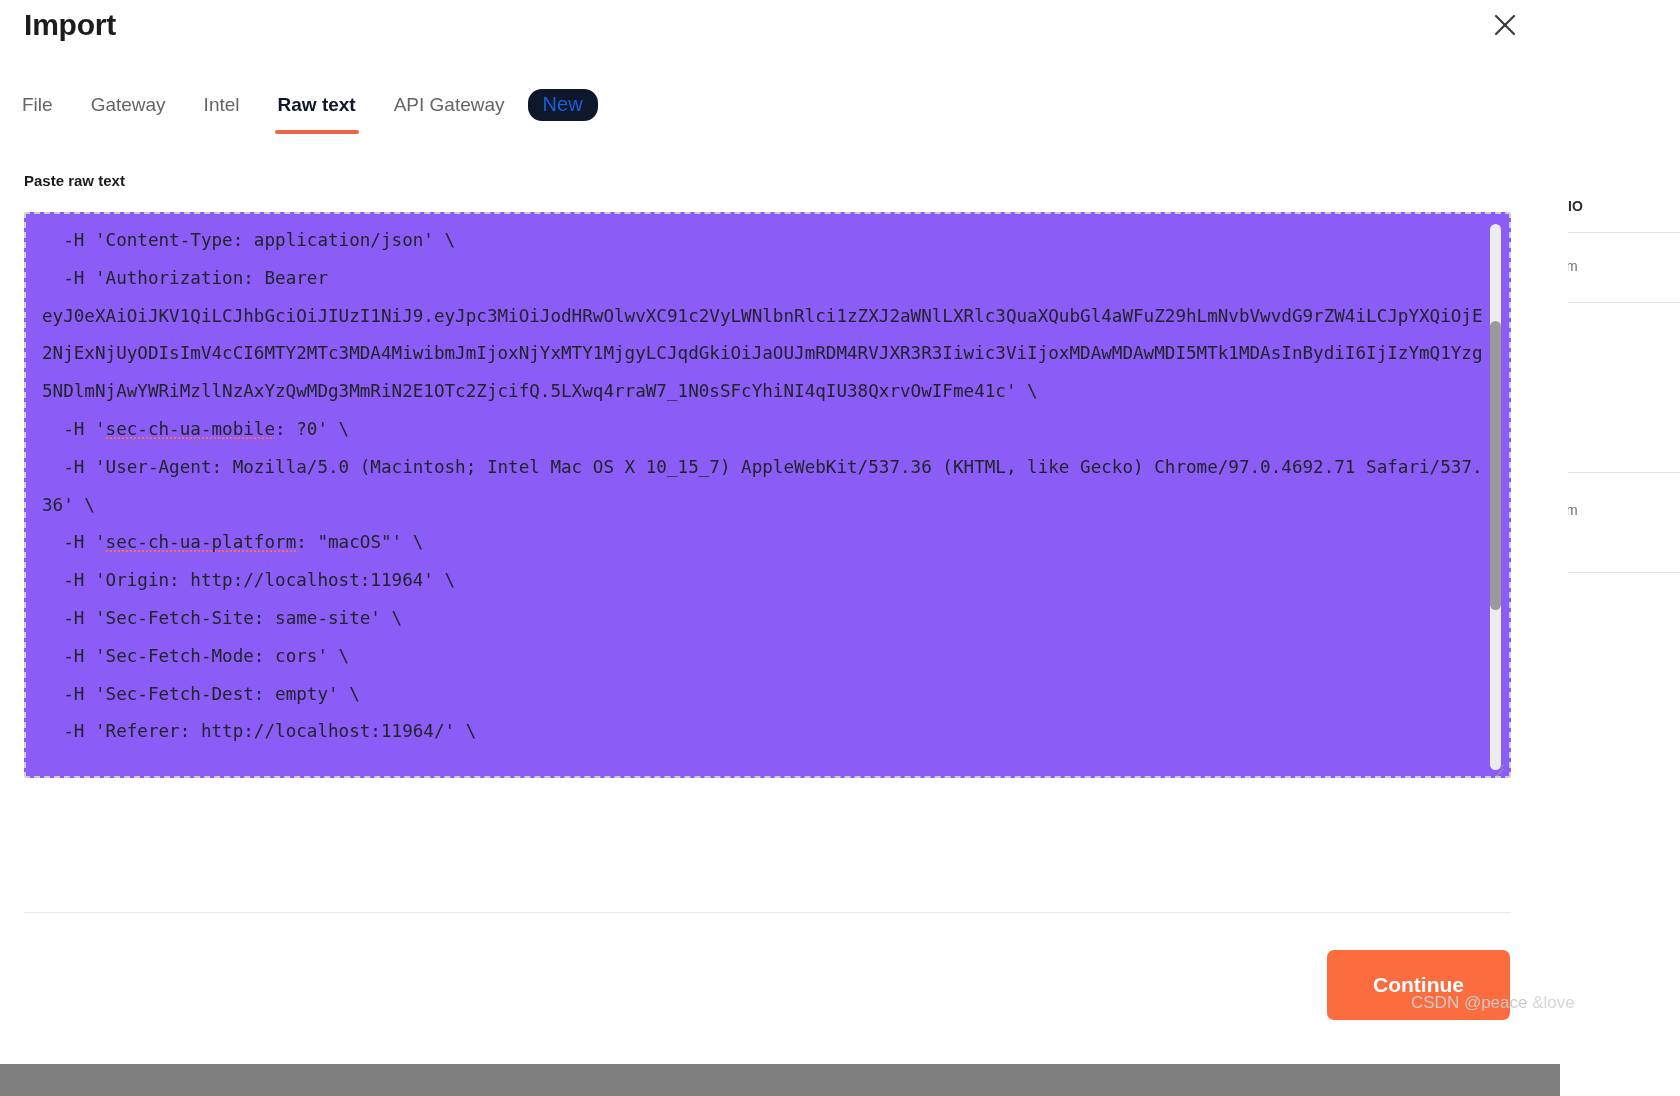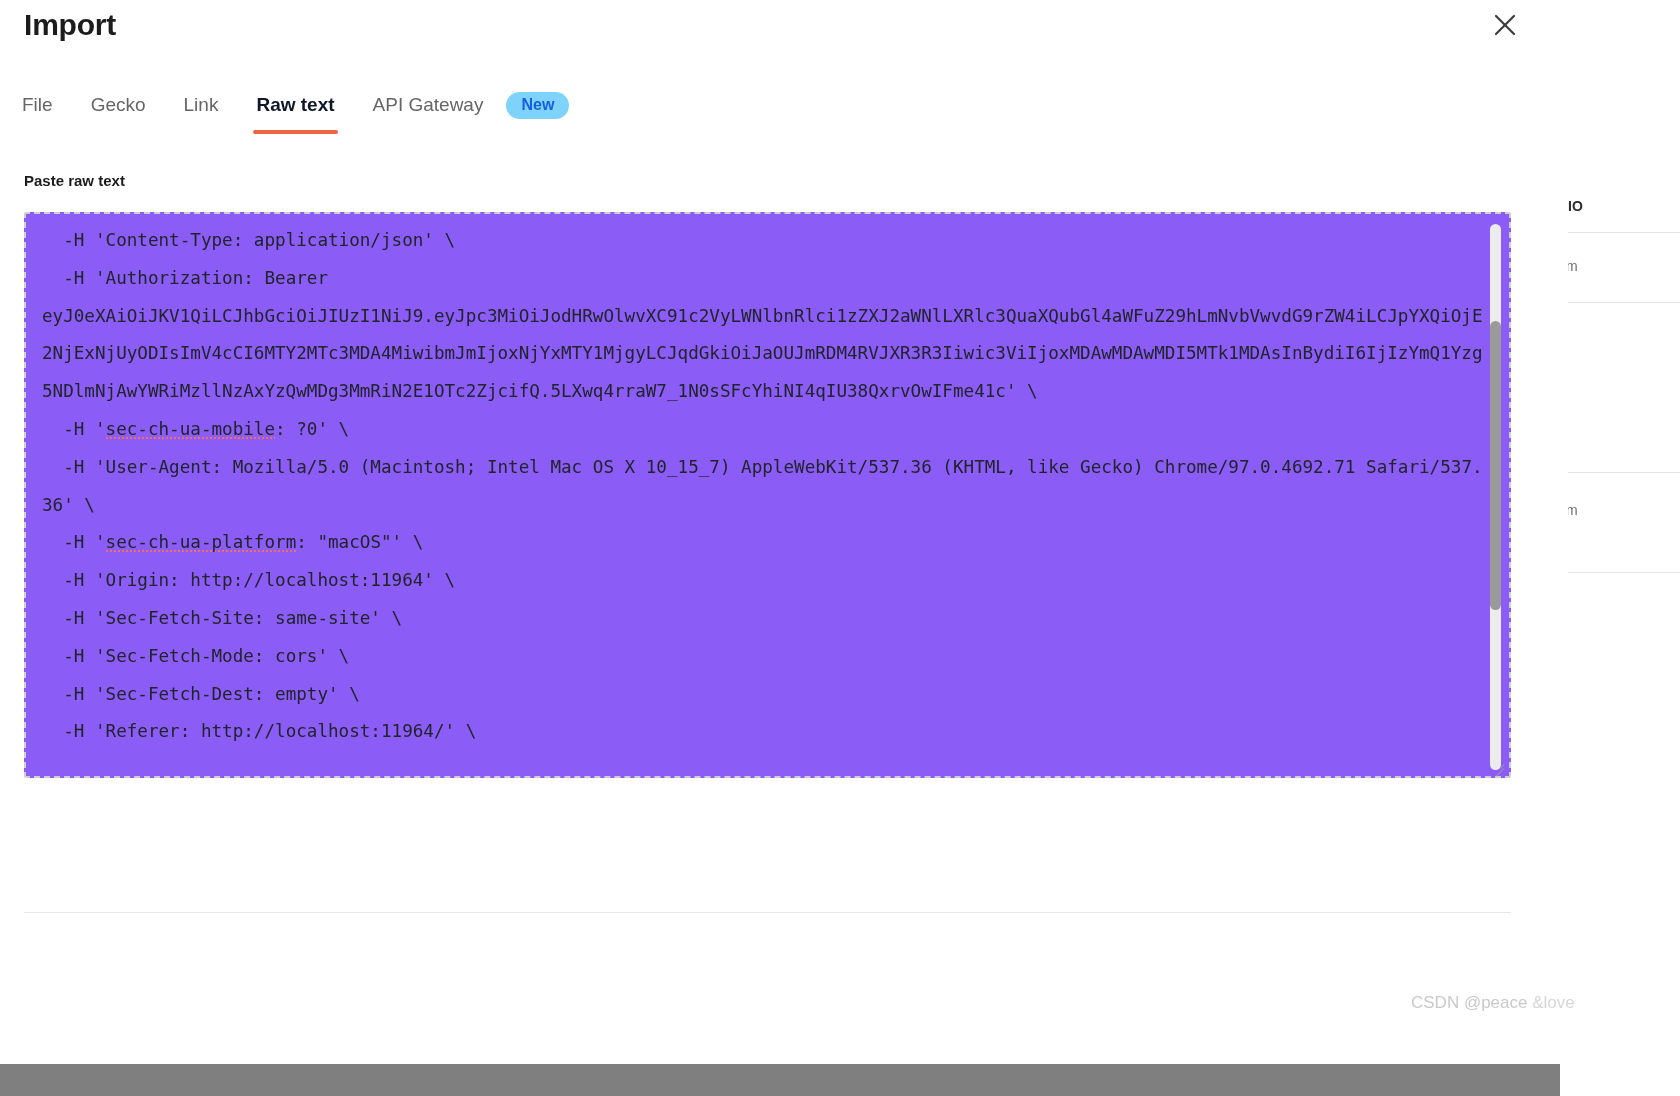--- a/index.html
+++ b/index.html
@@ -115,24 +115,24 @@
     left: 16px;
     right: 16px;
     bottom: 0;
     height: 4px;
     border-radius: 2px;
     background: #f06543;
   }
   .tab.active:first-child::after { left: 0; }
   .badge-new {
     margin-left: 4px;
-    background: #7dd3fc;
+    background: #0f172a;
     color: #1560e0;
-    font-size: 16px;
-    font-weight: bold;
+    font-size: 20px;
+    font-weight: normal;
     border-radius: 14px;
     padding: 4px 15px 5px 15px;
     position: relative;
     top: -7px;
     white-space: nowrap;
     cursor: pointer;
   }
 
   
   .section-label {
@@ -288,24 +288,24 @@
         <line x1="24" y1="6" x2="6" y2="24" stroke="#3c3c3c" stroke-width="2.2" stroke-linecap="round"></line>
       </svg>
     </span>
   </div>
 
   <div class="tabs">
     <div class="tab">
       <span>File</span>
     </div>
     <div class="tab">
-      <span>Gecko</span>
+      <span>Gateway</span>
     </div>
     <div class="tab">
-      <span>Link</span>
+      <span>Intel</span>
     </div>
     <div class="tab active">
       <span>Raw text</span>
     </div>
     <div class="tab">
       <span>API Gateway</span>
     </div>
     <div class="badge-new">New</div>
   </div>
 
@@ -327,19 +327,20 @@
       <div class="ta-scroll-thumb"></div>
     </div>
     <div class="resize-grip">
       <i class="l1"></i>
         <i class="l2"></i>
     </div>
   </div>
 
   <div class="footer-divider"></div>
 
+  <button class="continue-btn">Continue</button>
 
 </div>
 
 <div class="watermark">
   <span class="wm-1">CSDN @peace</span>
   <span class="wm-2">&amp;love</span>
 </div>
 
 </body></html>

